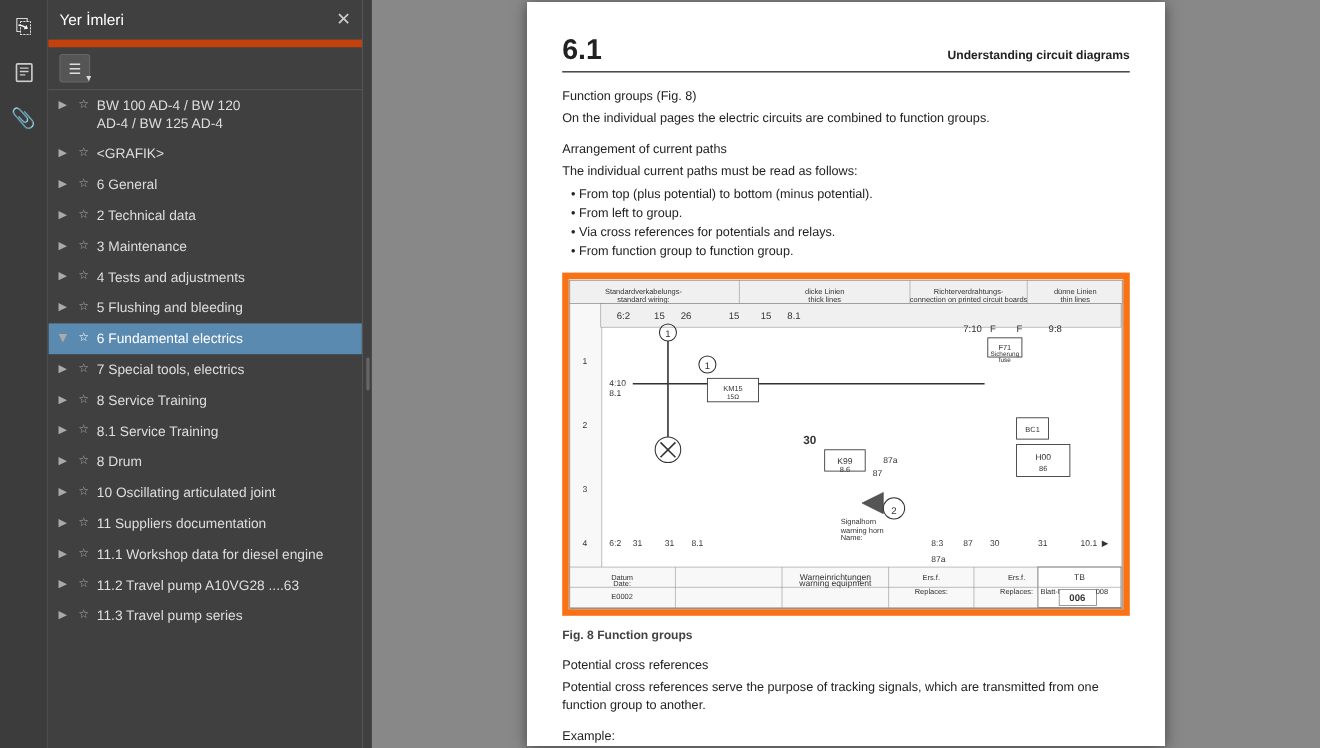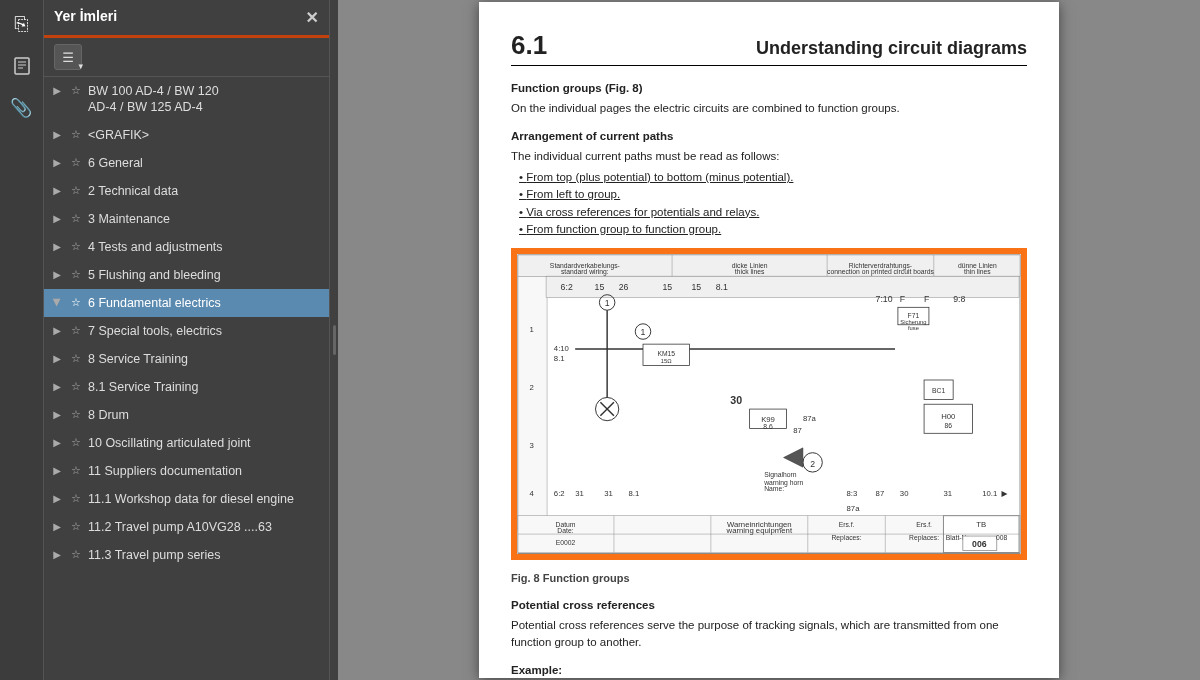--- a/index.html
+++ b/index.html
@@ -41,27 +41,27 @@
     .sidebar {
       width: 286px;
       background: #404040;
       display: flex;
       flex-direction: column;
       flex-shrink: 0;
       border-right: 1px solid #555;
     }
     .sidebar-header {
       display: flex;
-      align-items: flex-start;
+      align-items: center;
       justify-content: space-between;
       padding: 8px 10px;
       color: #fff;
       font-size: 14px;
-      font-weight: bold;
-      border-bottom: 3px solid #c2410c;
+      font-weight: normal;
+      border-bottom: 7px solid #c2410c;
     }
     .sidebar-header-left {
       display: flex;
       align-items: center;
       gap: 8px;
     }
     .sidebar-close {
       color: #ccc;
       cursor: pointer;
       font-size: 16px;
@@ -193,30 +193,30 @@
       border-bottom: 1px solid #000;
       padding-bottom: 4px;
       margin-bottom: 14px;
     }
     .page-section-num {
       font-size: 26px;
       font-weight: bold;
       color: #222;
     }
     .page-section-title {
-      font-size: 18px;
+      font-size: 11px;
       font-weight: bold;
       color: #222;
     }
 
     .doc-body { font-size: 11.5px; color: #222; line-height: 1.5; }
 
-    .doc-subtitle { font-weight: bold; margin: 10px 0 3px; }
+    .doc-subtitle { font-weight: normal; margin: 10px 0 3px; }
     .doc-text { margin-bottom: 4px; }
-    .doc-list { list-style: none; padding-left: 8px; margin-bottom: 6px; text-decoration: underline; }
+    .doc-list { list-style: none; padding-left: 8px; margin-bottom: 6px; }
     .doc-list li::before { content: '• '; }
 
     .watermark {
       position: absolute;
       top: 50%;
       left: 50%;
       transform: translate(-50%, -50%) rotate(0deg);
       font-size: 48px;
       font-weight: 900;
       color: #1a8a6e;

